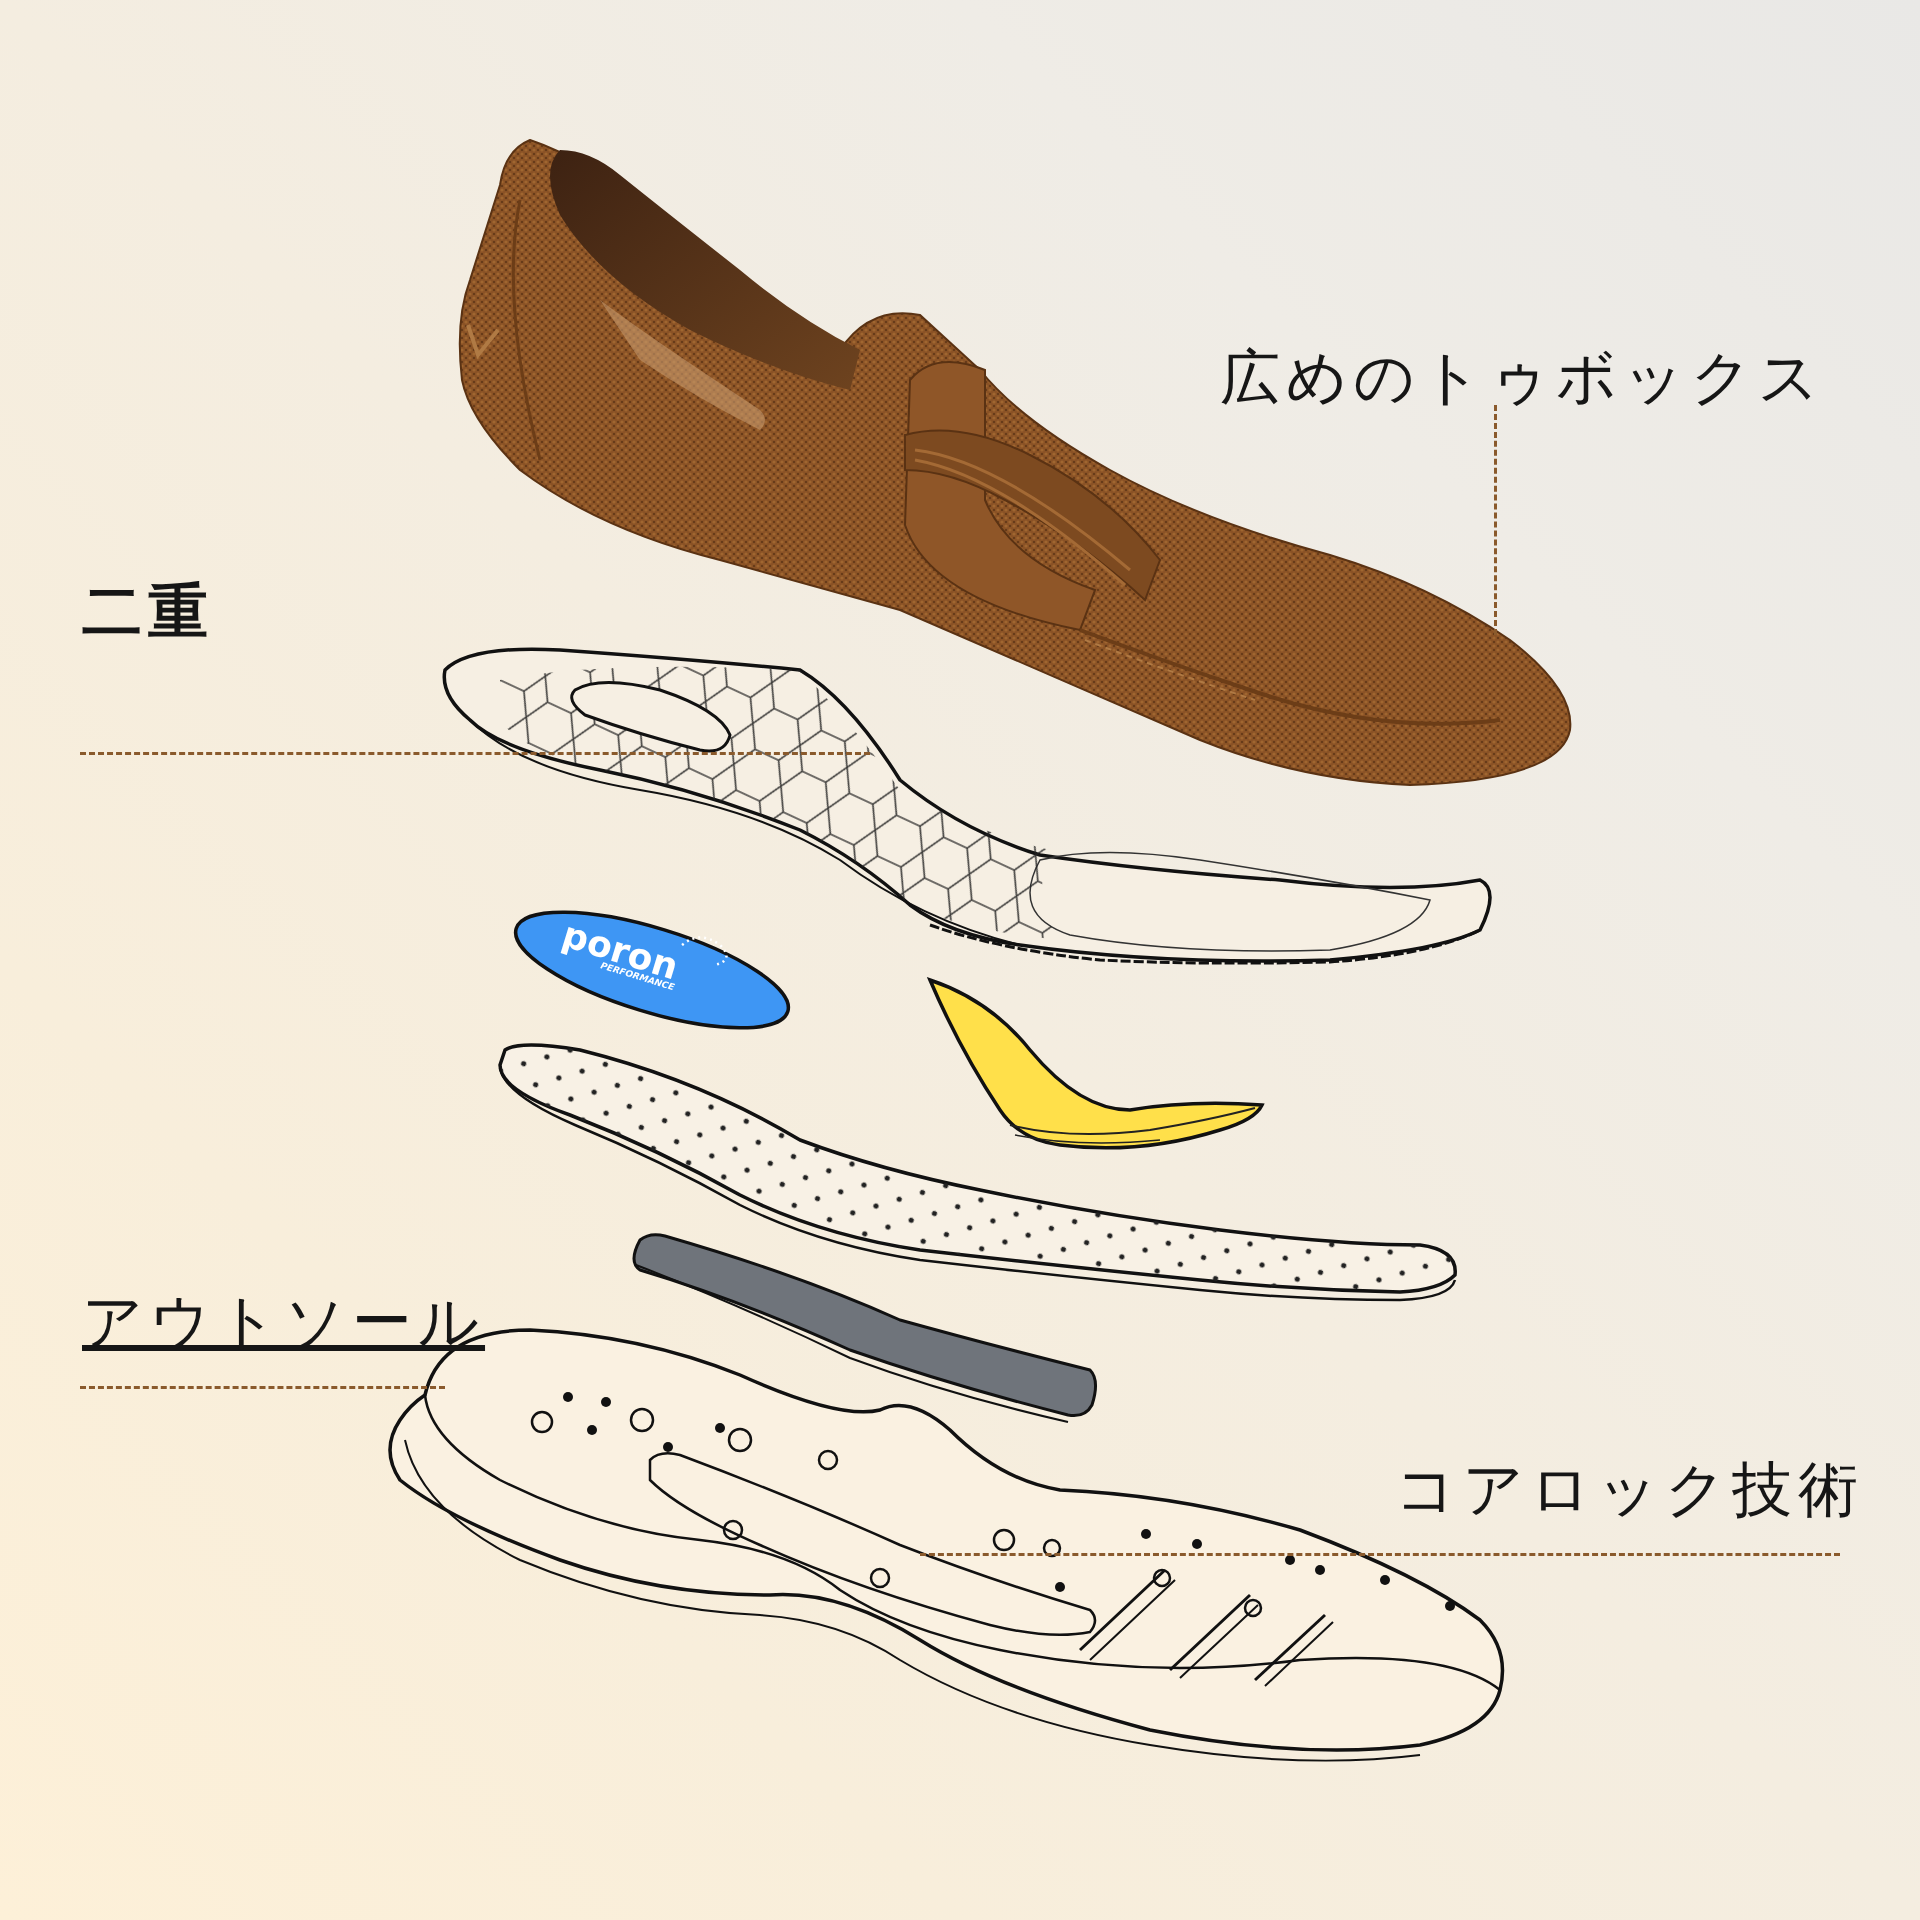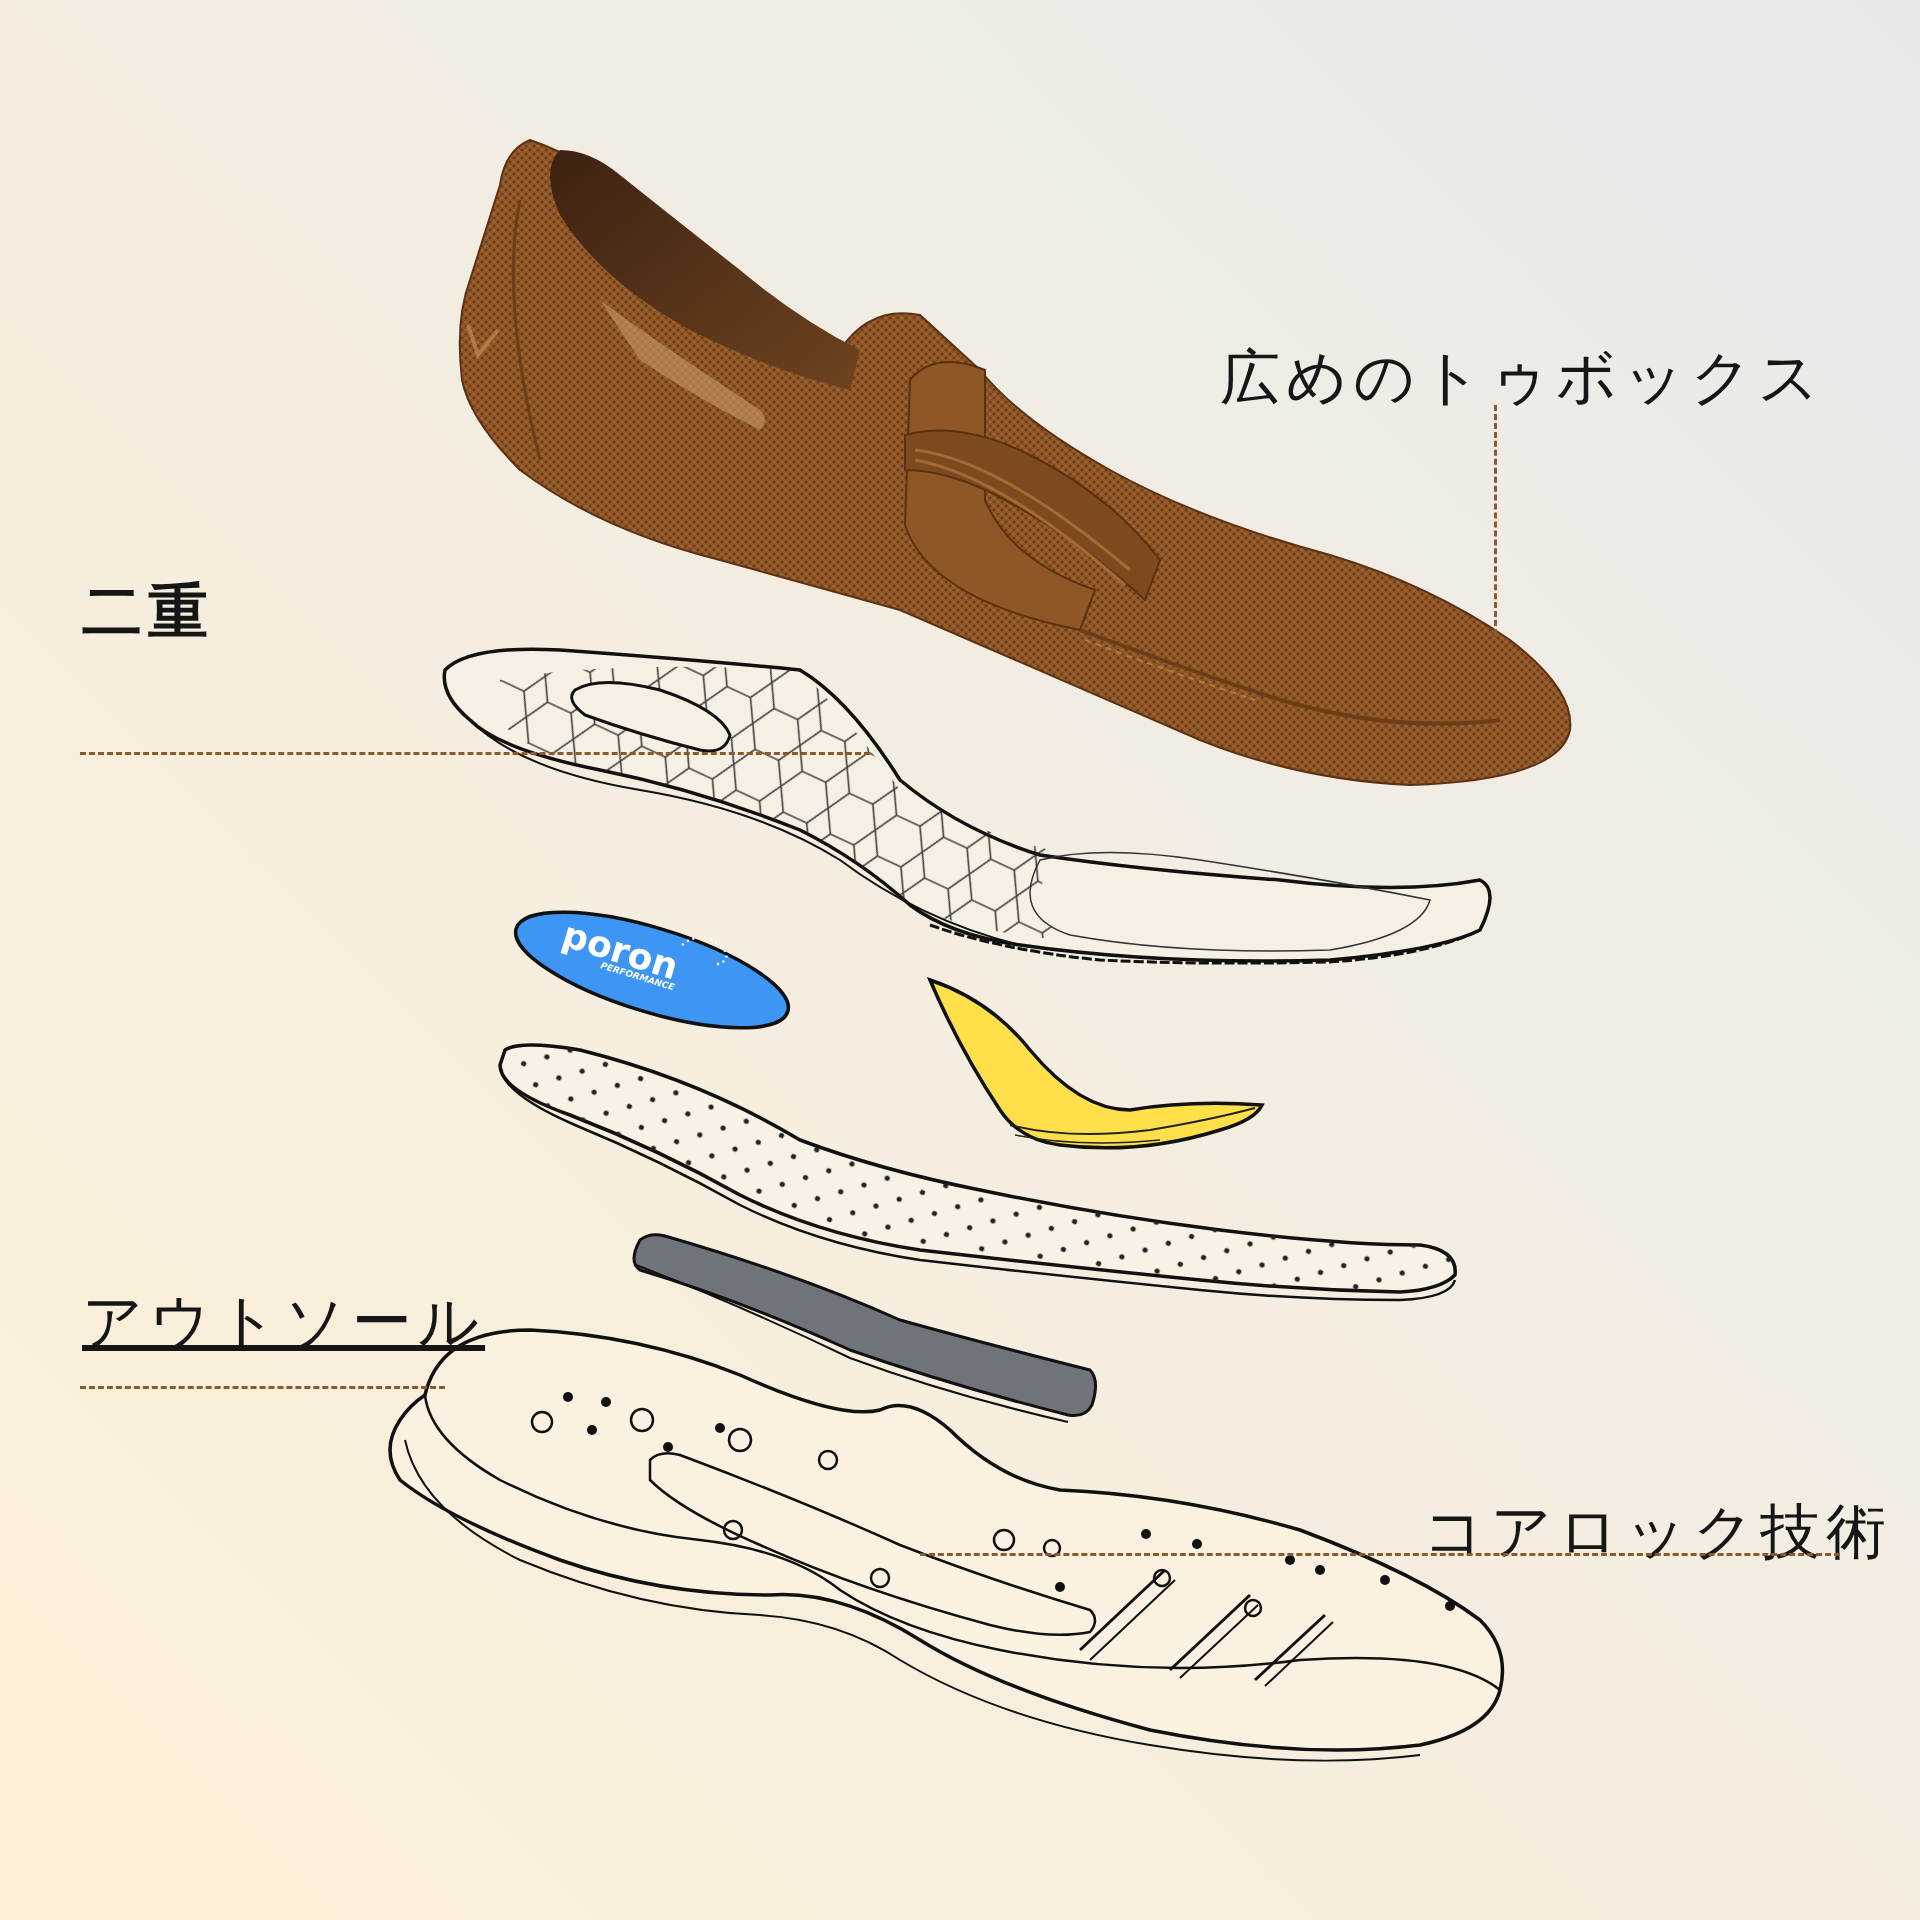--- a/index.html
+++ b/index.html
@@ -152,16 +152,16 @@
 
   <div class="label" style="left:1220px; top:310px;margin-top:28px;">広めのトゥボックス</div>
   <div class="leader-v" style="left:1494px; top:405px; height:230px;"></div>
 
   <div class="label" style="left:82px; top:572px;font-weight:bold;">二重</div>
   <div class="leader-h" style="left:80px; top:752px; width:790px;"></div>
 
   <div class="label" style="left:82px; top:1282px;text-decoration:underline;">アウトソール</div>
   <div class="leader-h" style="left:80px; top:1386px; width:365px;"></div>
 
-  <div class="label" style="left:1395px; top:1492px;margin-left:28px;">コアロック技術</div>
+  <div class="label" style="left:1395px; top:1450px;">コアロック技術</div>
   <div class="leader-h" style="left:920px; top:1553px; width:920px;"></div>
 
 </div>
 
 </body></html>

